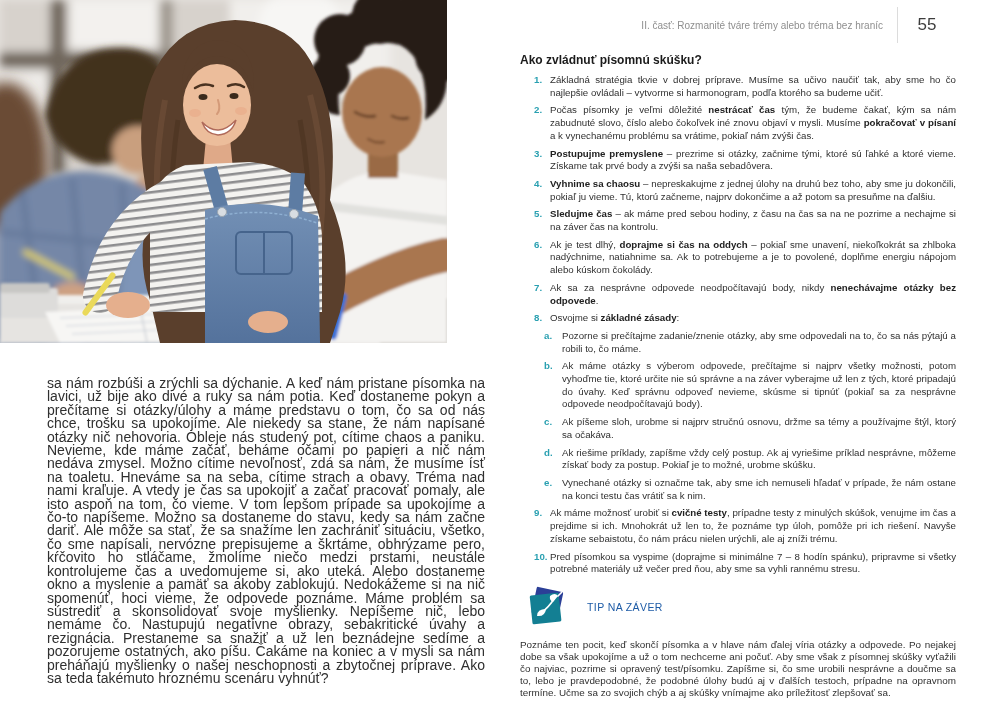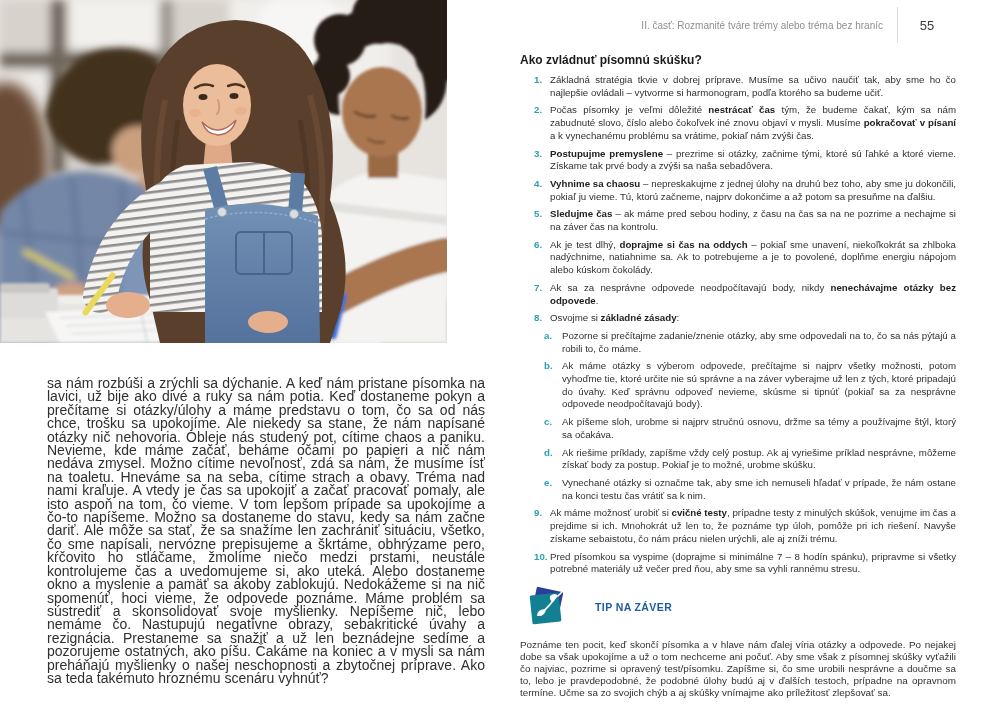--- a/index.html
+++ b/index.html
@@ -10,34 +10,34 @@
   .photo svg { display:block; width:100%; height:100%; }
 
   .left-paragraph { position:absolute; left:47px; top:377px; width:438px;
     font-size:14px; line-height:13.4px; text-align:justify; color:#2f2f2f; }
 
   .right-col { position:absolute; left:520px; top:6px; width:436px; }
 
   .page-header { display:flex; align-items:center; height:38px; }
   .header-title { flex:1; text-align:right; font-size:10px; color:var(--header-gray,#8f8f8f); padding-right:14px; }
   .header-divider { width:1px; height:36px; background:var(--divider,#dcdcdc); }
-  .header-number { width:58px; text-align:center; font-size:13px; color:var(--pagenum,#3d3d3d); }
+  .header-number { width:58px; text-align:center; font-size:17px; color:var(--pagenum,#3d3d3d); }
 
   .section-heading { margin-top:9px; font-size:12px; font-weight:700; color:#1b1b1b; }
 
   .list { margin-top:7px; font-size:9.7px; line-height:12.7px; }
   .list-item { display:flex; margin-bottom:5px; }
   .list-item .marker { flex:0 0 16px; margin-left:14px; color:var(--accent,#2aa0b1); font-weight:700; }
   .list-item.sub .marker { margin-left:24px; flex:0 0 18px; }
   .item-text { flex:1; text-align:justify; }
   .item-text strong { font-weight:700; color:#222; }
 
   .tip-row { display:flex; align-items:center; margin-top:9px; margin-left:7px; }
   .tip-icon { width:40px; height:44px; flex:0 0 40px; }
-  .tip-label { margin-left:28px; font-size:10.5px; font-weight:700; color:var(--tip-blue,#1d5ba6); letter-spacing:0.4px; }
+  .tip-label { margin-left:20px; font-size:10.5px; font-weight:400; color:var(--tip-blue,#1d5ba6); letter-spacing:0.4px; }
 
   .closing { margin-top:10px; font-size:9.9px; line-height:12px; text-align:justify; }
 </style>
 </head>
 <body>
 
 <div class="photo">
   <svg viewBox="0 0 447 343" preserveAspectRatio="none">
     <defs>
       <filter id="f6" x="-40%" y="-40%" width="180%" height="180%">

